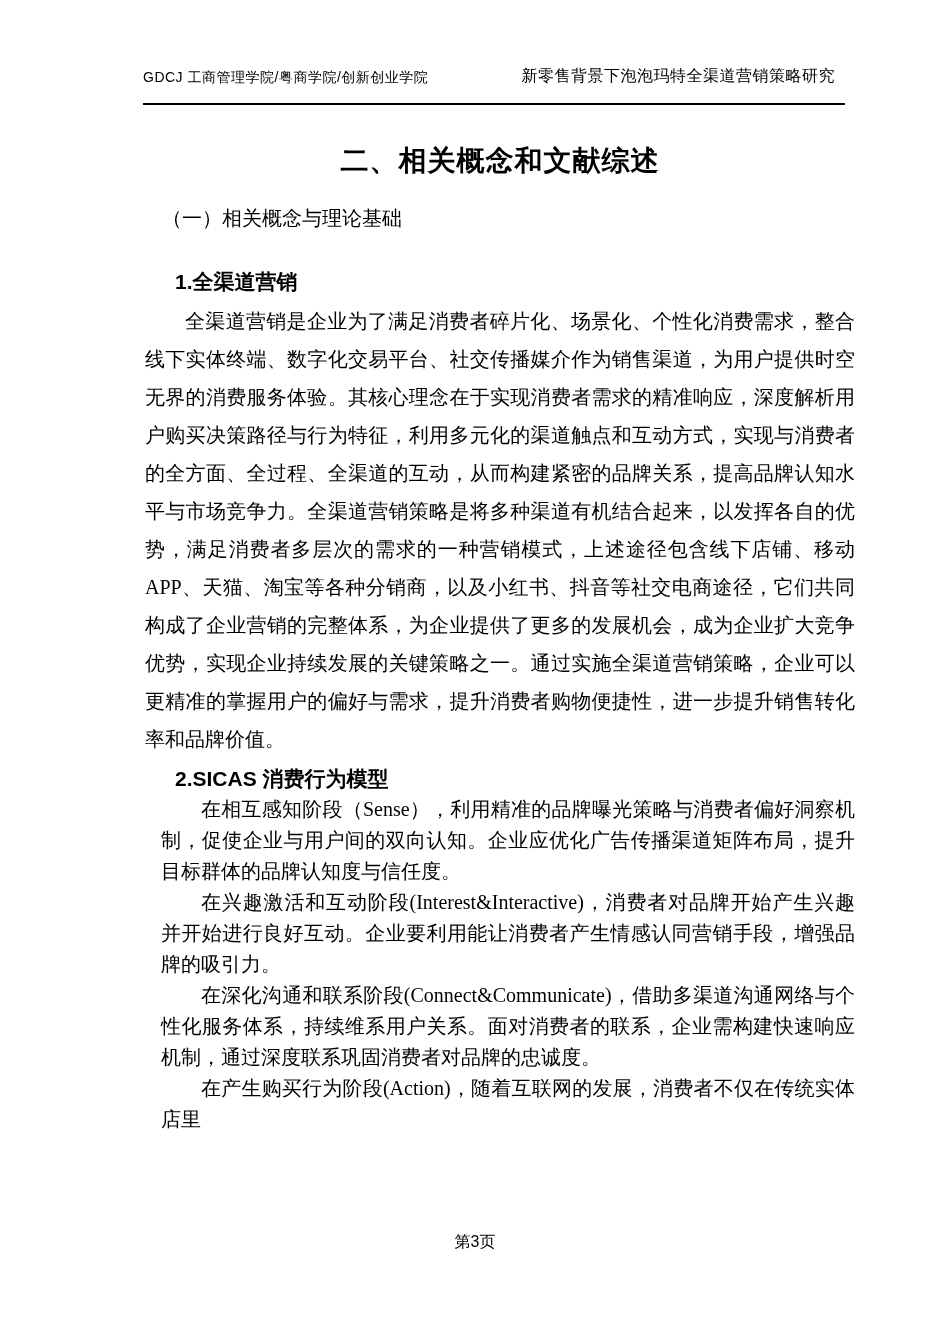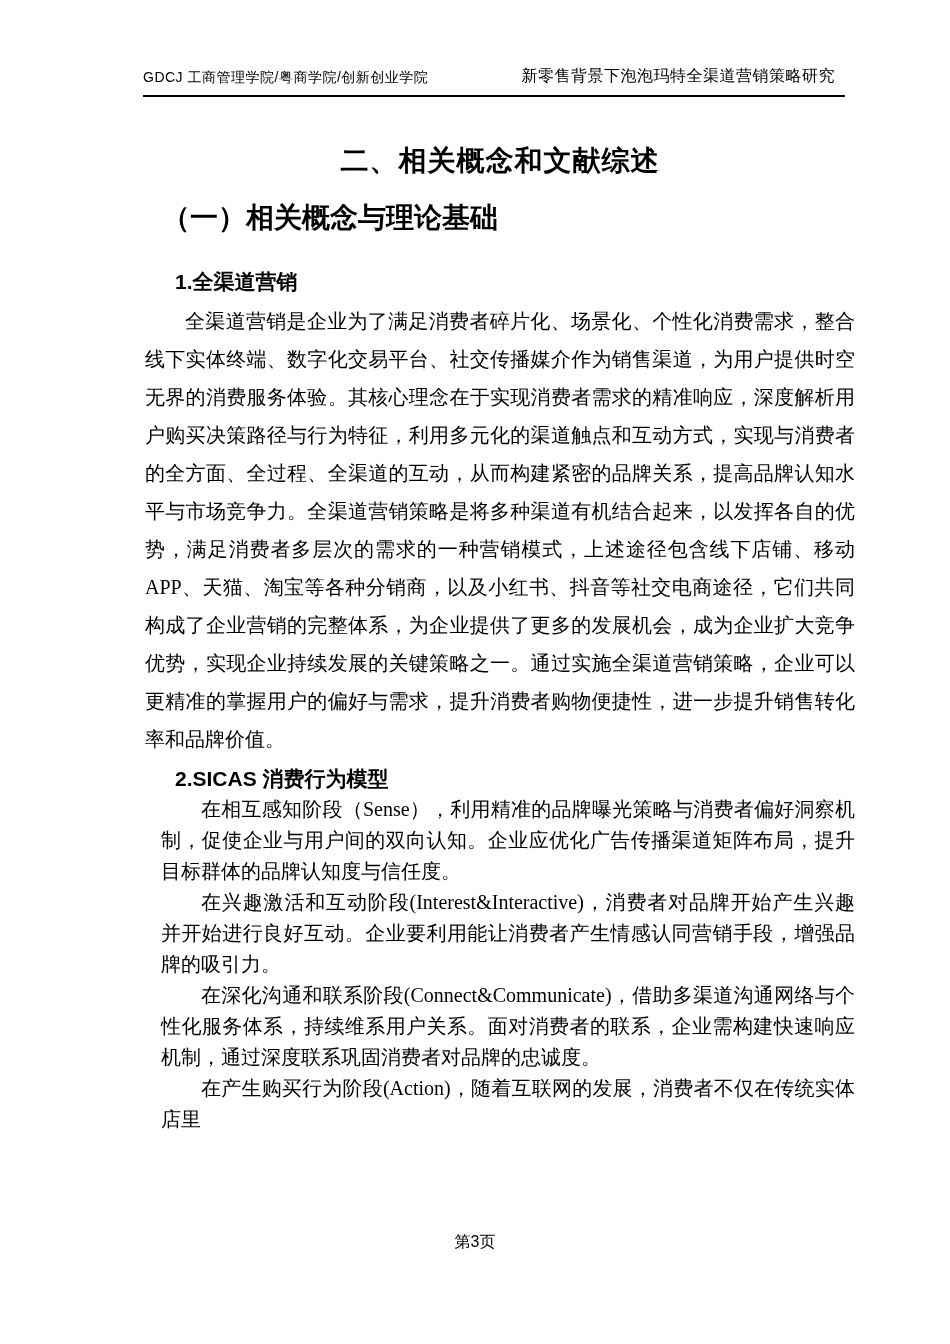--- a/index.html
+++ b/index.html
@@ -20,21 +20,21 @@
   
   .page-header {
     position: absolute;
     top: 66px;
     left: 143px;
     width: 702px;
     display: flex;
     justify-content: space-between;
     align-items: flex-end;
     border-bottom: 2px solid #000;
-    padding-bottom: 8px;
+    padding-bottom: 16px;
     font-family: "Liberation Sans", "DejaVu Sans", sans-serif;
   }
   .page-header .hdr-left {
     font-size: 14px;
     letter-spacing: 0.5px;
     white-space: nowrap;
   }
   .page-header .hdr-right {
     font-size: 16px;
     font-weight: 500;
@@ -68,23 +68,23 @@
     font-size: 28px;
     line-height: 40px;
     font-weight: bold;
     text-align: center;
     letter-spacing: 1px;
   }
   h2.subsection-title {
     margin: 20px 0 0 0;
     padding-left: 17px;
     font-family: "Liberation Sans", "DejaVu Sans", sans-serif;
-    font-size: 28px;
+    font-size: 20px;
     line-height: 34px;
-    font-weight: bold;
+    font-weight: normal;
   }
   h3.numbered-heading {
     margin: 0;
     padding-left: 30px;
     font-family: "Liberation Sans", "DejaVu Sans", sans-serif;
     font-size: 21px;
     line-height: 30px;
     font-weight: bold;
   }
   h3.heading-1 { margin-top: 32px; }

